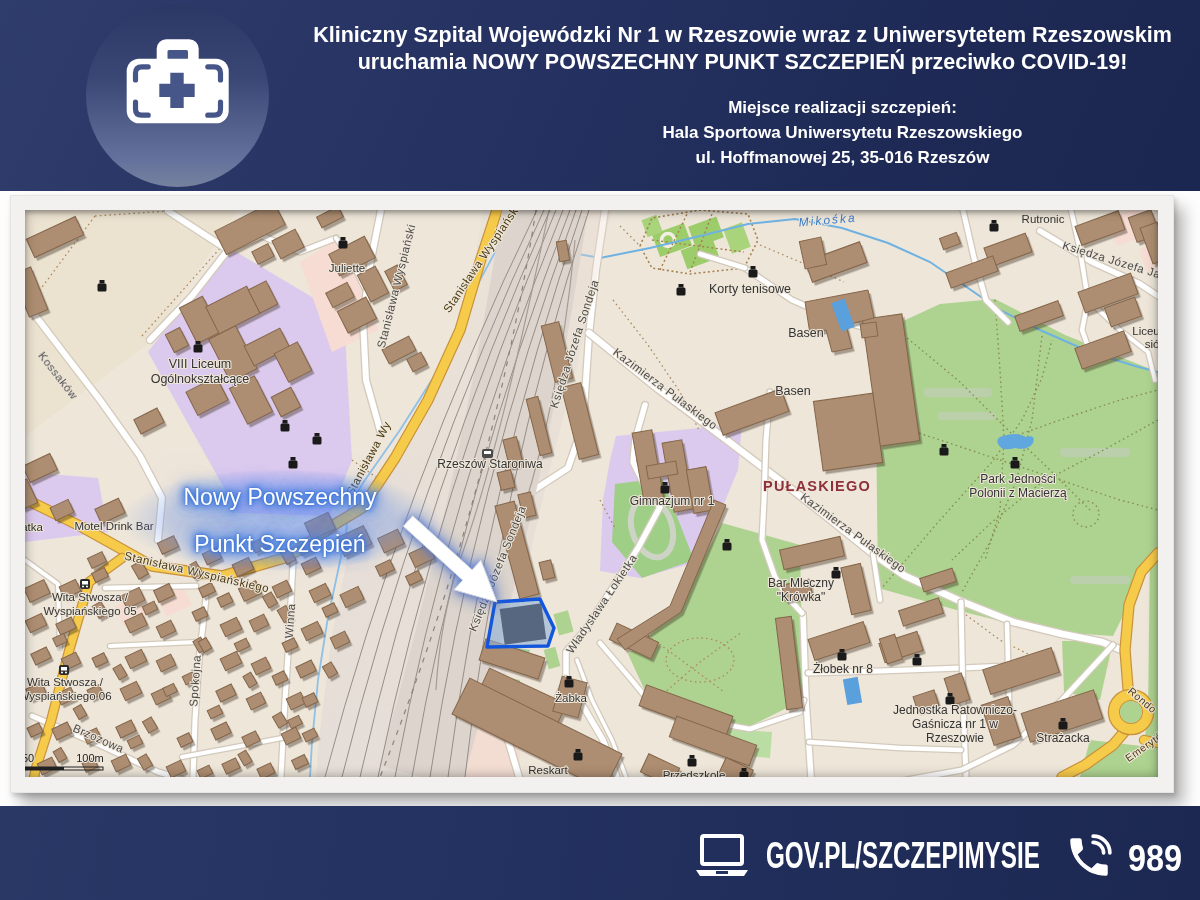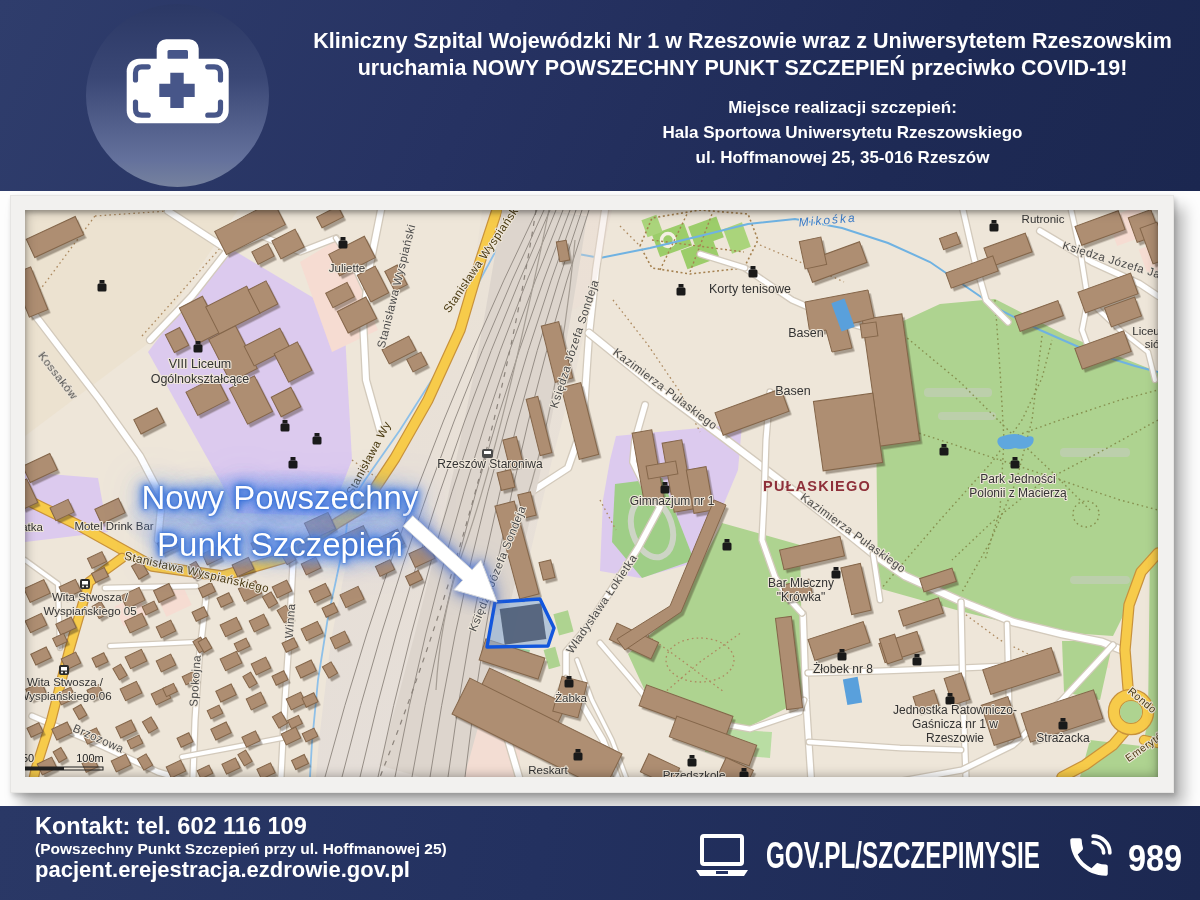--- a/index.html
+++ b/index.html
@@ -15,21 +15,21 @@
       <rect x="2.7" y="22.7" width="102" height="64.6" rx="12.5" fill="#fff"></rect>
       <g fill="none" stroke="#475689" stroke-width="5.2" stroke-linecap="round">
         <path d="M11.5,44 v-7 q0,-6.2 6.2,-6.2 h6.5"></path>
         <path d="M96.5,44 v-7 q0,-6.2 -6.2,-6.2 h-6.5"></path>
         <path d="M11.5,66 v7 q0,6.2 6.2,6.2 h6.5"></path>
         <path d="M96.5,66 v7 q0,6.2 -6.2,6.2 h-6.5"></path>
       </g>
       <path d="M46.3,36.7 h13.4 v11 h11 v13.4 h-11 v11 h-13.4 v-11 h-11 v-13.4 h11 z" fill="#475689"></path>
     </svg>
 
-<div class="abs" style="left:290px;top:28px;width:905px;text-align:center;color:#fff;font-weight:bold;font-size:21.5px;line-height:26.5px;white-space:nowrap;">Kliniczny Szpital Wojewódzki Nr 1 w Rzeszowie wraz z Uniwersytetem Rzeszowskim<br>uruchamia NOWY POWSZECHNY PUNKT SZCZEPIEŃ przeciwko COVID-19!</div>
+<div class="abs" style="left:290px;top:22px;width:905px;text-align:center;color:#fff;font-weight:bold;font-size:21.5px;line-height:26.5px;white-space:nowrap;">Kliniczny Szpital Wojewódzki Nr 1 w Rzeszowie wraz z Uniwersytetem Rzeszowskim<br>uruchamia NOWY POWSZECHNY PUNKT SZCZEPIEŃ przeciwko COVID-19!</div>
 
 <div class="abs" style="left:500px;top:95px;width:685px;text-align:center;color:#fff;font-weight:bold;font-size:17px;line-height:25px;">Miejsce realizacji szczepień:<br>Hala Sportowa Uniwersytetu Rzeszowskiego<br>ul. Hoffmanowej 25, 35-016 Rzeszów</div>
 
 <div class="abs" style="left:10px;top:195px;width:1164px;height:598px;background:#f2f1ef;border:1px solid #e6e5e3;box-sizing:border-box;box-shadow:10px 12px 14px rgba(0,0,0,0.28),2px 3px 5px rgba(0,0,0,0.18);"></div>
 
 <div class="abs" style="left:25px;top:210px;width:1133px;height:567px;">
 <svg width="1133" height="567" viewBox="25 210 1133 567" xmlns="http://www.w3.org/2000/svg" font-family="Liberation Sans, sans-serif">
 
 <defs>
           <linearGradient id="bandg" x1="0" y1="0" x2="0" y2="1">
@@ -537,33 +537,28 @@
           <polygon points="495,602 540,599 554,628 548,646 487,647" fill="#8fb0d8" opacity="0.6"></polygon>
           <rect x="502" y="606" width="42" height="36" fill="#4e5d76" transform="rotate(-8 523 624)" opacity="0.9"></rect>
           <polygon points="495,602 540,599 554,628 548,646 487,647" fill="none" stroke="#1256dd" stroke-width="3.4" stroke-linejoin="round"></polygon>
         </g>
 </svg>
 </div>
 
 <div class="abs" style="left:25px;top:210px;width:1133px;height:567px;box-shadow:inset 0 0 12px rgba(0,0,0,0.35),inset 0 3px 4px rgba(0,0,0,0.22);pointer-events:none;"></div>
 
 <div class="abs" style="left:75px;top:455px;width:410px;height:130px;background:radial-gradient(ellipse 50% 50% at 50% 50%,rgba(120,155,230,0.55) 0%,rgba(120,155,230,0.35) 55%,rgba(120,155,230,0) 78%);"></div>
-<div class="abs" style="left:60px;top:474px;width:440px;text-align:center;font-size:33px;line-height:47px;color:#ffffff;text-shadow:0 0 2px #2d6ad0,0 0 5px #3b73d6,0 0 9px #4b80dd,0 0 14px #5b8ce2,0 0 20px rgba(100,140,225,0.95),0 0 28px rgba(115,152,230,0.8),0 0 38px rgba(125,160,235,0.6),0 0 7px #4079da,0 0 12px #527fd8;">Nowy Powszechny<br>Punkt Szczepień</div>
+<div class="abs" style="left:60px;top:474px;width:440px;text-align:center;font-size:23px;line-height:47px;color:#ffffff;text-shadow:0 0 2px #2d6ad0,0 0 5px #3b73d6,0 0 9px #4b80dd,0 0 14px #5b8ce2,0 0 20px rgba(100,140,225,0.95),0 0 28px rgba(115,152,230,0.8),0 0 38px rgba(125,160,235,0.6),0 0 7px #4079da,0 0 12px #527fd8;">Nowy Powszechny<br>Punkt Szczepień</div>
 
 <svg class="abs" style="left:385px;top:500px;" width="125" height="115" viewBox="385 500 125 115">
       <polygon points="403.3,526.2 412.7,515.8 472.1,569.8 480.9,560.2 497,602 453.9,589.8 462.7,580.2" fill="#fff" stroke="#d2d5da" stroke-width="1" filter="drop-shadow(0 0 4px rgba(75,118,215,0.8)) drop-shadow(0 0 9px rgba(95,135,225,0.6)) drop-shadow(2px 3px 2px rgba(60,60,90,0.25))"></polygon>
     </svg>
 
 <div class="abs" style="left:0;top:806px;width:1200px;height:94px;background:linear-gradient(100deg,#2a3866 0%,#233160 45%,#1c2851 100%);"></div>
 
-<div class="abs" style="left:35px;top:813px;color:#fff;font-weight:bold;">
-      <div style="font-size:23.5px;line-height:27px;">Kontakt: tel. 602 116 109</div>
-      <div style="font-size:15.5px;line-height:17.5px;">(Powszechny Punkt Szczepień przy ul. Hoffmanowej 25)</div>
-      <div style="font-size:22px;line-height:24px;">pacjent.erejestracja.ezdrowie.gov.pl</div>
-    </div>
 
 <svg class="abs" style="left:694px;top:834px;" width="56" height="46" viewBox="0 0 56 46">
       <rect x="8" y="2" width="40" height="28" rx="2" fill="none" stroke="#fff" stroke-width="4"></rect>
       <path d="M2,36 h52 l-4,6 h-44 z" fill="#fff"></path>
       <rect x="22" y="37" width="12" height="3" fill="#243263"></rect>
     </svg>
 
 <div class="abs" style="left:766px;top:835px;width:360px;font-size:37px;font-weight:bold;color:#fff;transform:scaleX(0.655);transform-origin:0 0;">GOV.PL/SZCZEPIMYSIE</div>
 
 <svg class="abs" style="left:1064px;top:832px;" width="50" height="50" viewBox="0 0 24 24">

